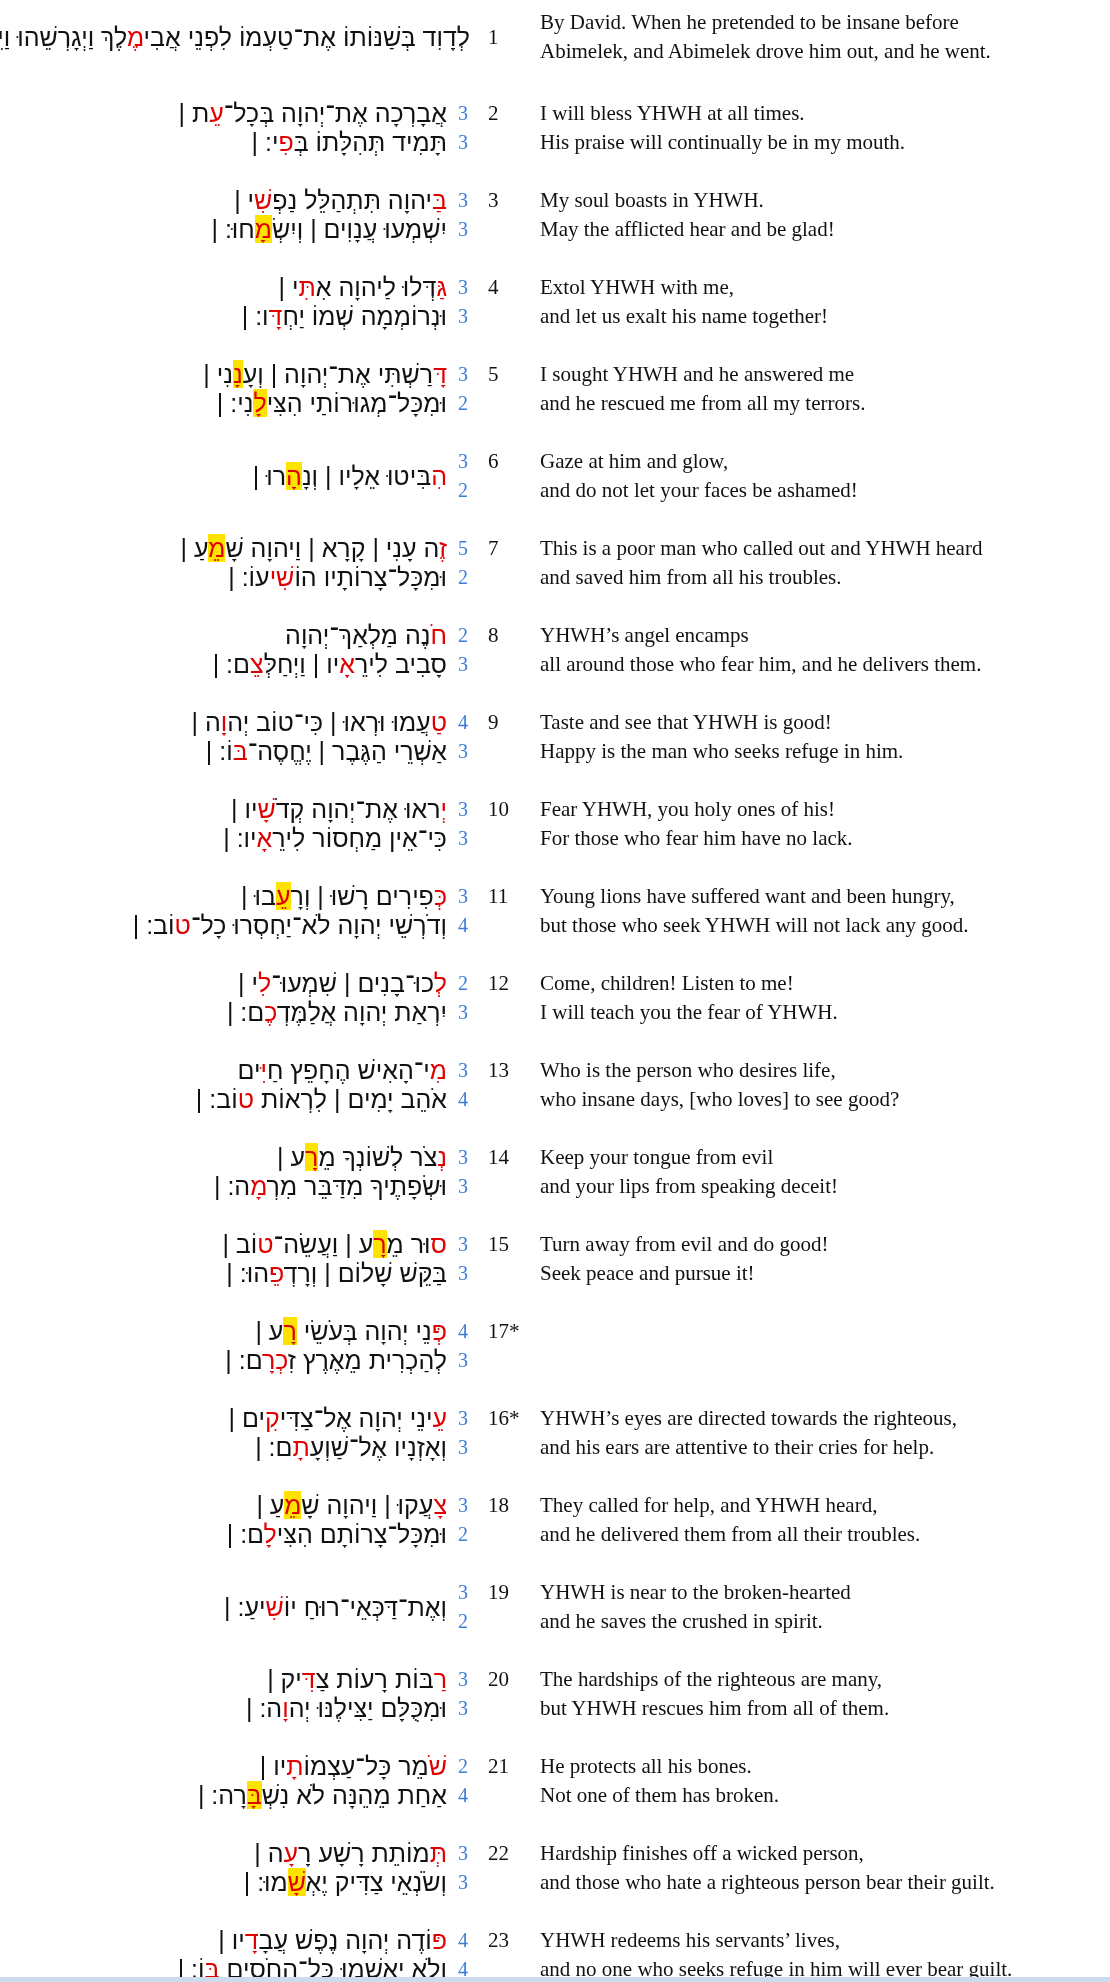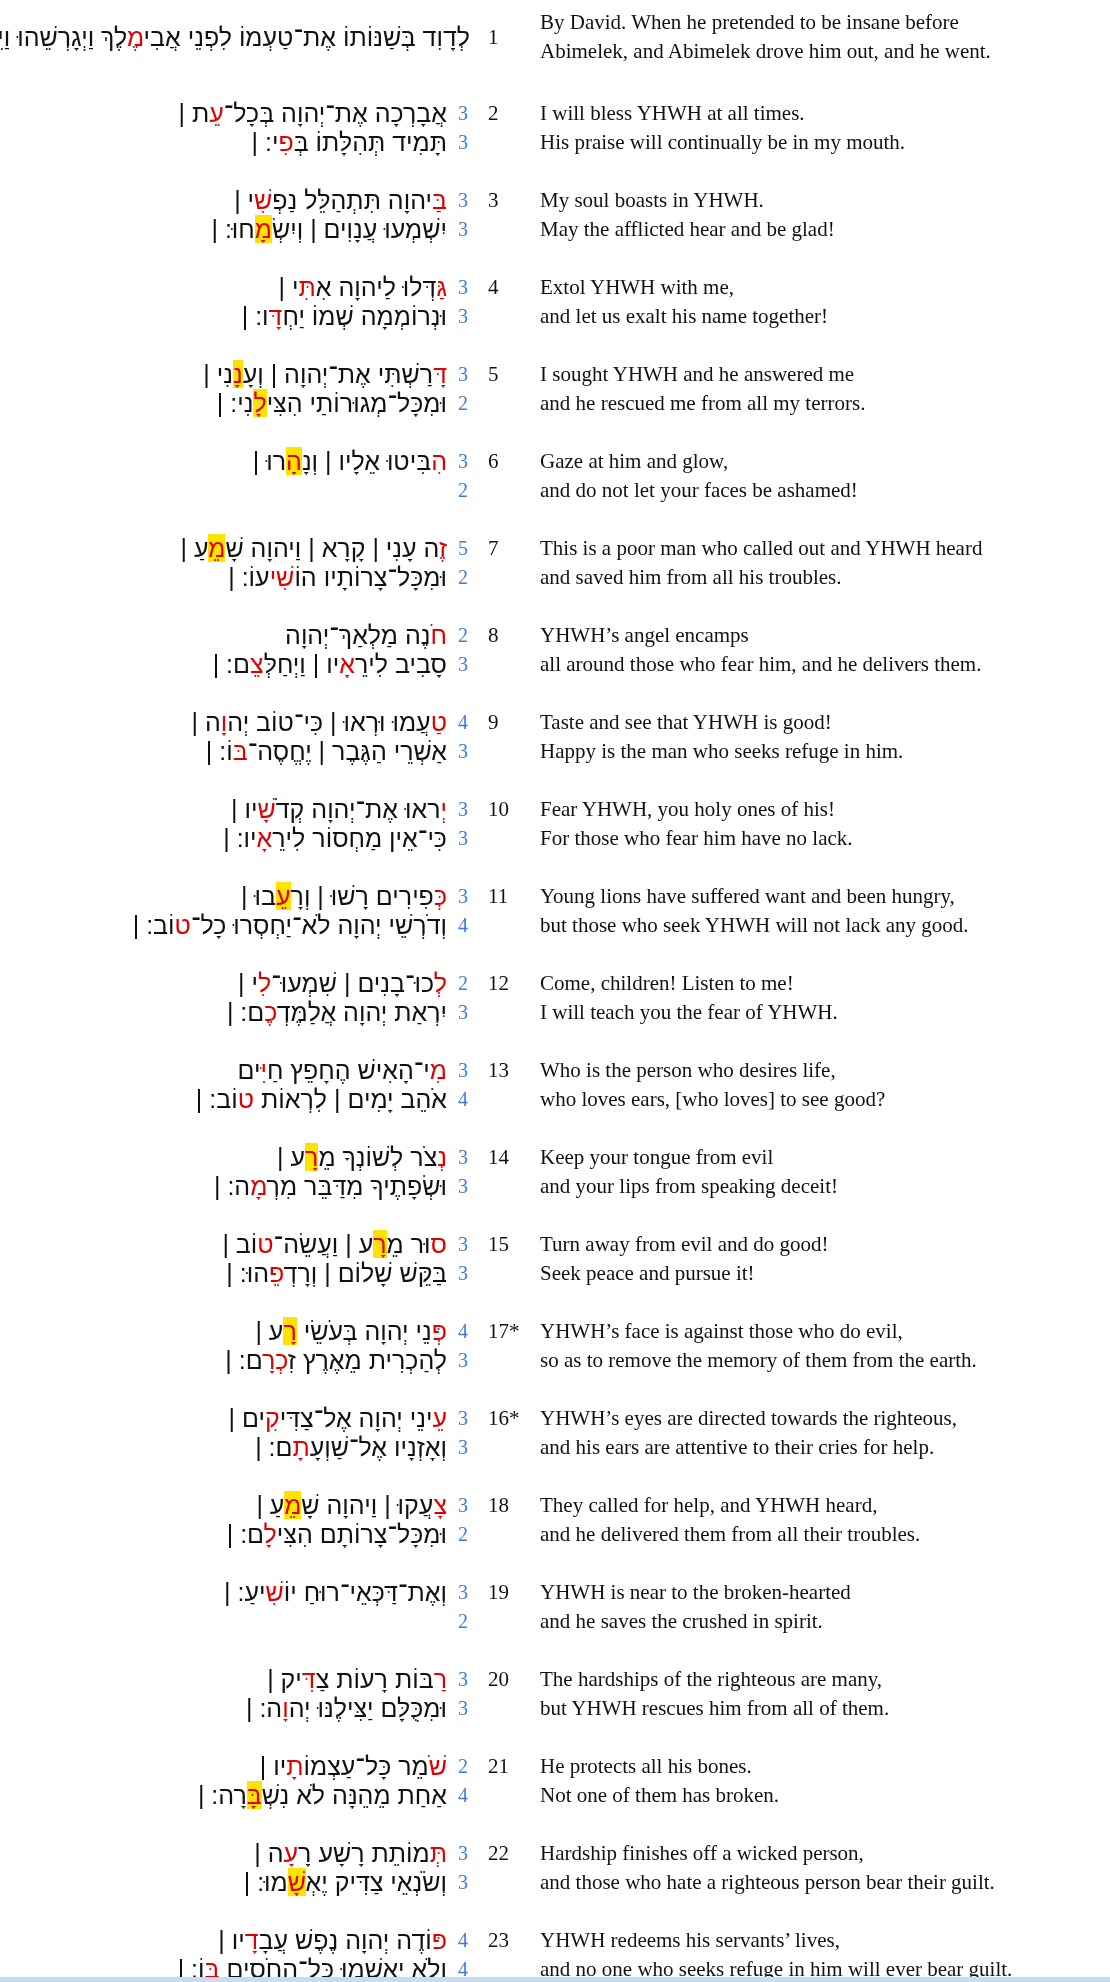--- a/index.html
+++ b/index.html
@@ -6,21 +6,21 @@
     --blue:#3b7dd8;
     --red:#e00000;
     --yellow:#ffe300;
     --strip:#ccdcef;
   }
   html,body{margin:0;padding:0;background:#ffffff;}
   body{width:1110px;font-family:"Liberation Serif",serif;color:#111;}
   .page{position:relative;width:1110px;min-height:1982px;box-sizing:border-box;padding-top:8px;overflow:hidden;}
   .verse{display:grid;grid-template-columns:447px 33px 60px auto;margin-bottom:29px;}
   .verse:last-child{margin-bottom:0;}
-  .heb-col{display:flex;flex-direction:column;justify-content:flex-start;}
+  .heb-col{display:flex;flex-direction:column;justify-content:center;}
   .count-col{display:flex;flex-direction:column;justify-content:flex-start;box-sizing:border-box;padding-right:12px;text-align:right;}
   .num-col{box-sizing:border-box;padding-left:8px;font-size:21px;line-height:29px;}
   .eng-col{display:flex;flex-direction:column;justify-content:flex-end;}
   .heb-line{direction:rtl;text-align:right;font-family:Liberation Sans, sans-serif;font-size:25px;height:29px;line-height:29px;white-space:nowrap;}
   .count{color:var(--blue);font-size:20px;height:29px;line-height:29px;}
   .eng-line{font-size:21px;height:29px;line-height:29px;white-space:nowrap;}
   .seg-k{color:#111;}
   .seg-r{color:var(--red);}
   .seg-y{color:var(--red);background:var(--yellow);}
   .verse.first{margin-bottom:33px;}
@@ -228,21 +228,21 @@
           <div class="heb-line" dir="rtl"><span class="seg-r">מִ</span><span class="seg-k">י־הָאִישׁ הֶחָפֵץ חַ</span><span class="seg-r">יִּ</span><span class="seg-k">ים</span></div>
           <div class="heb-line" dir="rtl"><span class="seg-k">אֹהֵב יָמִים | לִרְאוֹת </span><span class="seg-r">ט</span><span class="seg-k">וֹב: |</span></div>
         </div>
     <div class="count-col">
           <div class="count">3</div>
           <div class="count">4</div>
         </div>
     <div class="num-col">13</div>
     <div class="eng-col">
           <div class="eng-line">Who is the person who desires life,</div>
-          <div class="eng-line">who loves ears, [who loves] to see good?</div>
+          <div class="eng-line">who insane days, [who loves] to see good?</div>
         </div>
   </div>
 
   <div class="verse">
     <div class="heb-col">
           <div class="heb-line" dir="rtl"><span class="seg-r">נְ</span><span class="seg-k">צֹר לְשׁוֹנְךָ מֵ</span><span class="seg-y">רָ</span><span class="seg-k">ע |</span></div>
           <div class="heb-line" dir="rtl"><span class="seg-k">וּשְׂפָתֶיךָ מִדַּבֵּר מִרְ</span><span class="seg-r">מָ</span><span class="seg-k">ה: |</span></div>
         </div>
     <div class="count-col">
           <div class="count">3</div>
@@ -274,24 +274,20 @@
   <div class="verse">
     <div class="heb-col">
           <div class="heb-line" dir="rtl"><span class="seg-r">פְּ</span><span class="seg-k">נֵי יְהוָה בְּעֹשֵׂי </span><span class="seg-y">רָ</span><span class="seg-k">ע |</span></div>
           <div class="heb-line" dir="rtl"><span class="seg-k">לְהַכְרִית מֵאֶרֶץ זִ</span><span class="seg-r">כְרָ</span><span class="seg-k">ם: |</span></div>
         </div>
     <div class="count-col">
           <div class="count">4</div>
           <div class="count">3</div>
         </div>
     <div class="num-col">17*</div>
-    <div class="eng-col">
-          <div class="eng-line">YHWH’s face is against those who do evil,</div>
-          <div class="eng-line">so as to remove the memory of them from the earth.</div>
-        </div>
   </div>
 
   <div class="verse">
     <div class="heb-col">
           <div class="heb-line" dir="rtl"><span class="seg-r">עֵ</span><span class="seg-k">ינֵי יְהוָה אֶל־צַדִּי</span><span class="seg-r">קִ</span><span class="seg-k">ים |</span></div>
           <div class="heb-line" dir="rtl"><span class="seg-k">וְאָזְנָיו אֶל־שַׁוְעָ</span><span class="seg-r">תָ</span><span class="seg-k">ם: |</span></div>
         </div>
     <div class="count-col">
           <div class="count">3</div>
           <div class="count">3</div>

